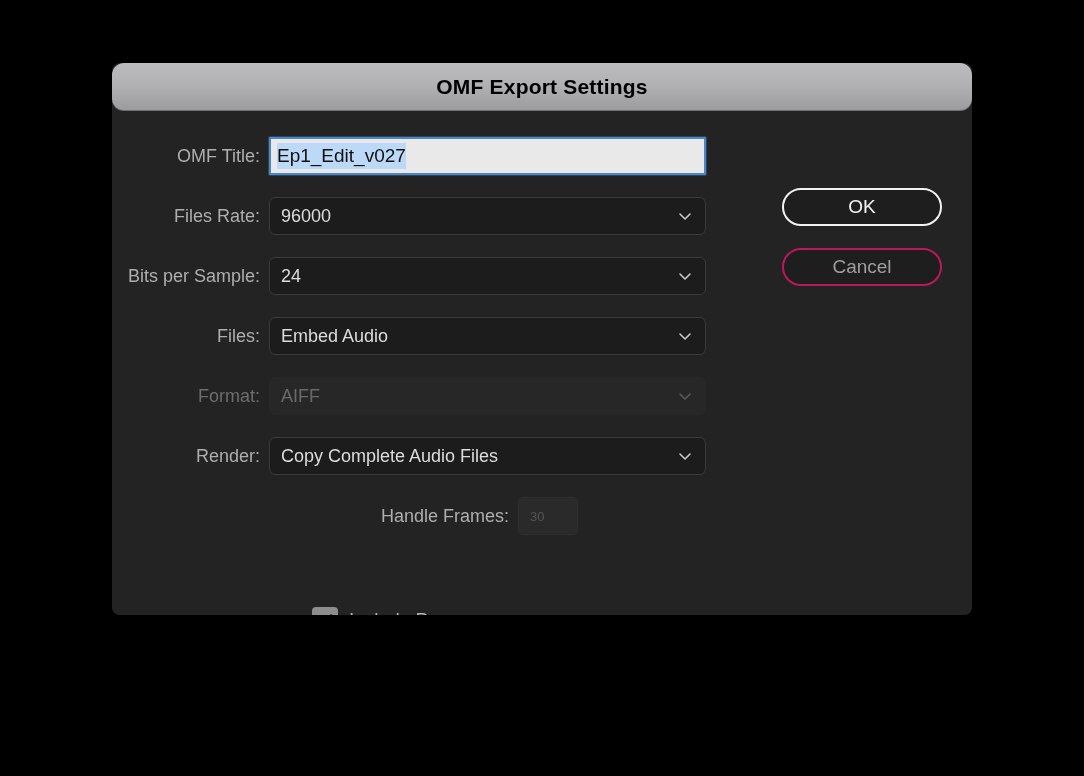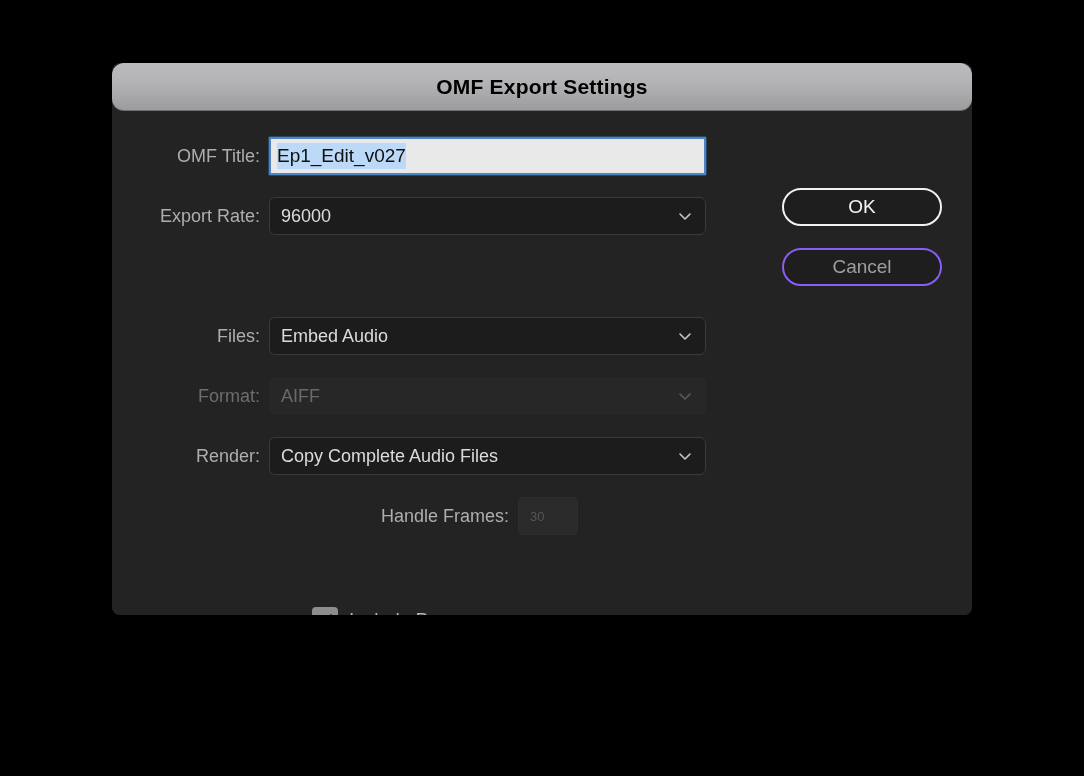--- a/index.html
+++ b/index.html
@@ -213,21 +213,21 @@
   }
   #btn-ok {
     left: 670px;
     top: 77px;
     border: 2px solid #f2f2f2;
     color: #f4f4f4;
   }
   #btn-cancel {
     left: 670px;
     top: 137px;
-    border: 2px solid #8b5cf6;
+    border: 2px solid #be185d;
     color: #9f9f9f;
   }
 </style>
 </head>
 <body>
 
 <div id="screen">
 
   <div id="dialog">
 
@@ -240,33 +240,46 @@
       <div class="row" style="top:26px;">
         <div class="label">OMF Title:</div>
         <div class="control">
           <div class="textfield" placeholder="OMF Title">
             <span class="textfield-value">Ep1_Edit_v027</span>
           </div>
         </div>
       </div>
 
       <div class="row" style="top:86px;">
-        <div class="label">Export Rate:</div>
+        <div class="label">Files Rate:</div>
         <div class="control">
           <div class="select">
             <span class="select-value">96000</span>
             <span class="chev">
               <svg width="16" height="16" viewBox="0 0 16 16">
                 <path d="M3 6 L8 11 L13 6" fill="none" stroke="#c9c9c9" stroke-width="1.6" stroke-linecap="round" stroke-linejoin="round"></path>
               </svg>
             </span>
           </div>
         </div>
       </div>
 
+      <div class="row" style="top:146px;">
+        <div class="label">Bits per Sample:</div>
+        <div class="control">
+          <div class="select">
+            <span class="select-value">24</span>
+            <span class="chev">
+              <svg width="16" height="16" viewBox="0 0 16 16">
+                <path d="M3 6 L8 11 L13 6" fill="none" stroke="#c9c9c9" stroke-width="1.6" stroke-linecap="round" stroke-linejoin="round"></path>
+              </svg>
+            </span>
+          </div>
+        </div>
+      </div>
 
       <div class="row" style="top:206px;">
         <div class="label">Files:</div>
         <div class="control">
           <div class="select">
             <span class="select-value">Embed Audio</span>
             <span class="chev">
               <svg width="16" height="16" viewBox="0 0 16 16">
                 <path d="M3 6 L8 11 L13 6" fill="none" stroke="#c9c9c9" stroke-width="1.6" stroke-linecap="round" stroke-linejoin="round"></path>
               </svg>

